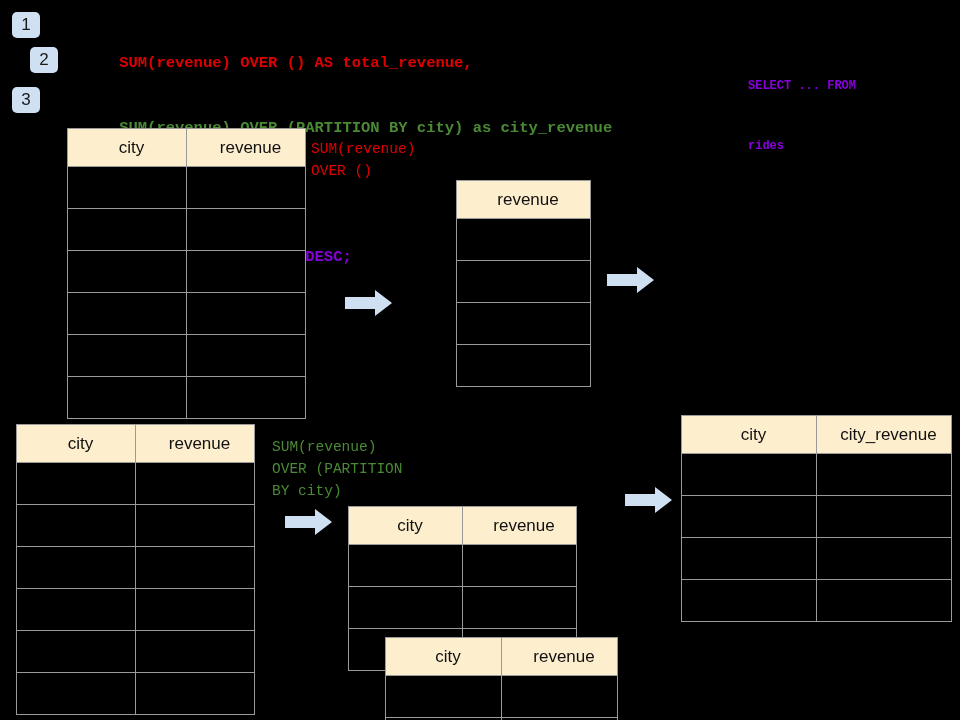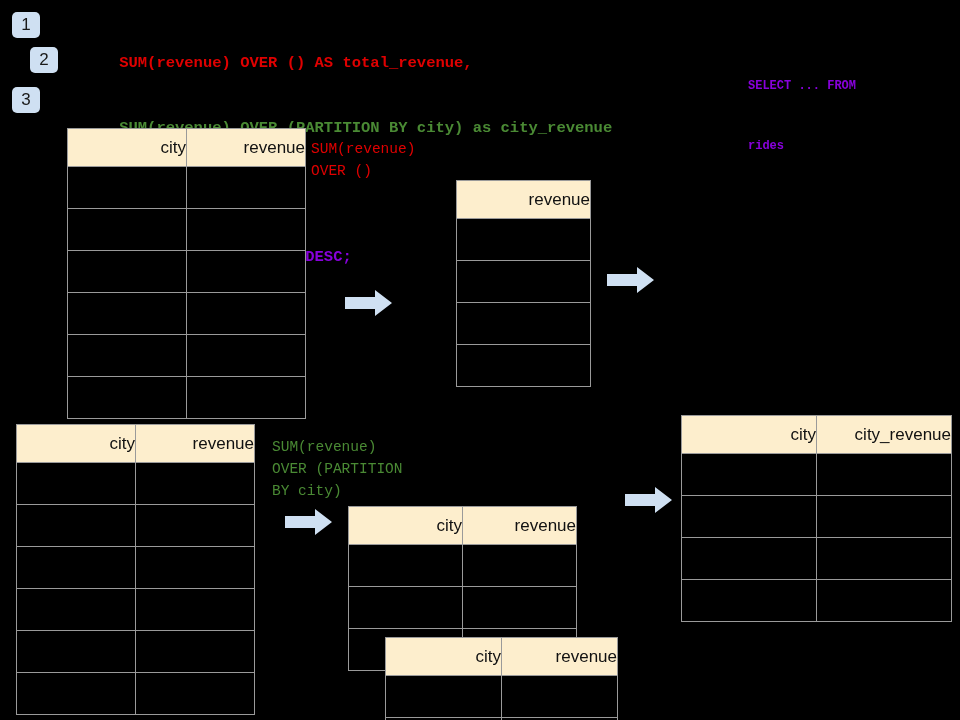--- a/index.html
+++ b/index.html
@@ -68,21 +68,21 @@
     border: 1px solid #9a9a9a;
     padding: 0;
     margin: 0;
   }
   .tbl th {
     background: #fdeecd;
     color: #111111;
     font-family: "Liberation Sans", sans-serif;
     font-size: 17px;
     font-weight: normal;
-    text-align: right;
+    text-align: center;
     padding: 0 0 0 9px;
     height: 37px;
     vertical-align: middle;
   }
   .tbl td {
     background: #000000;
     height: 41px;
   }
 
   

